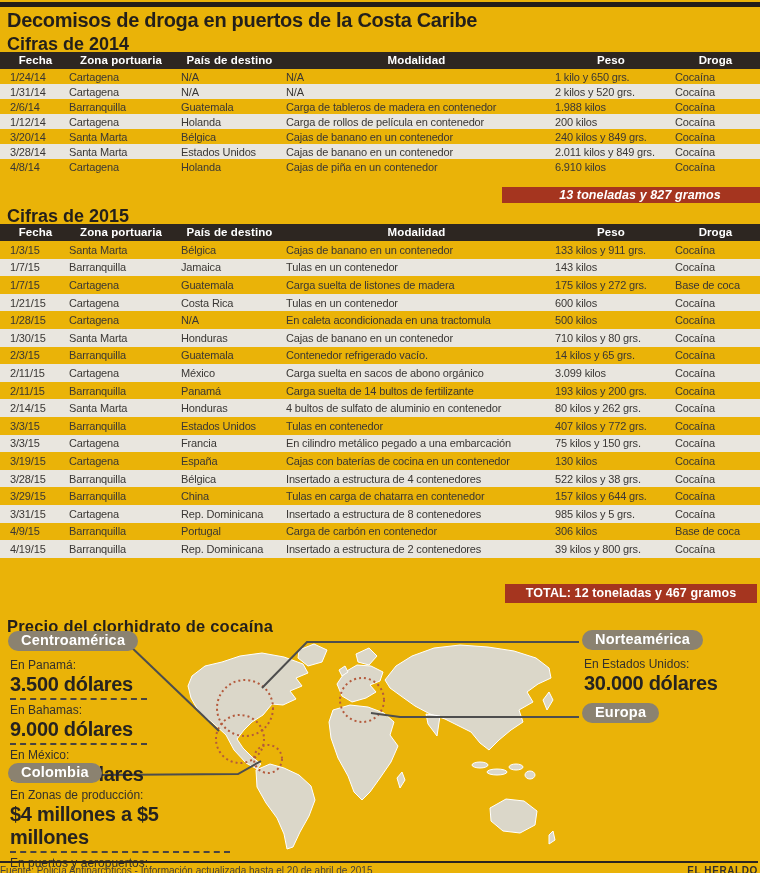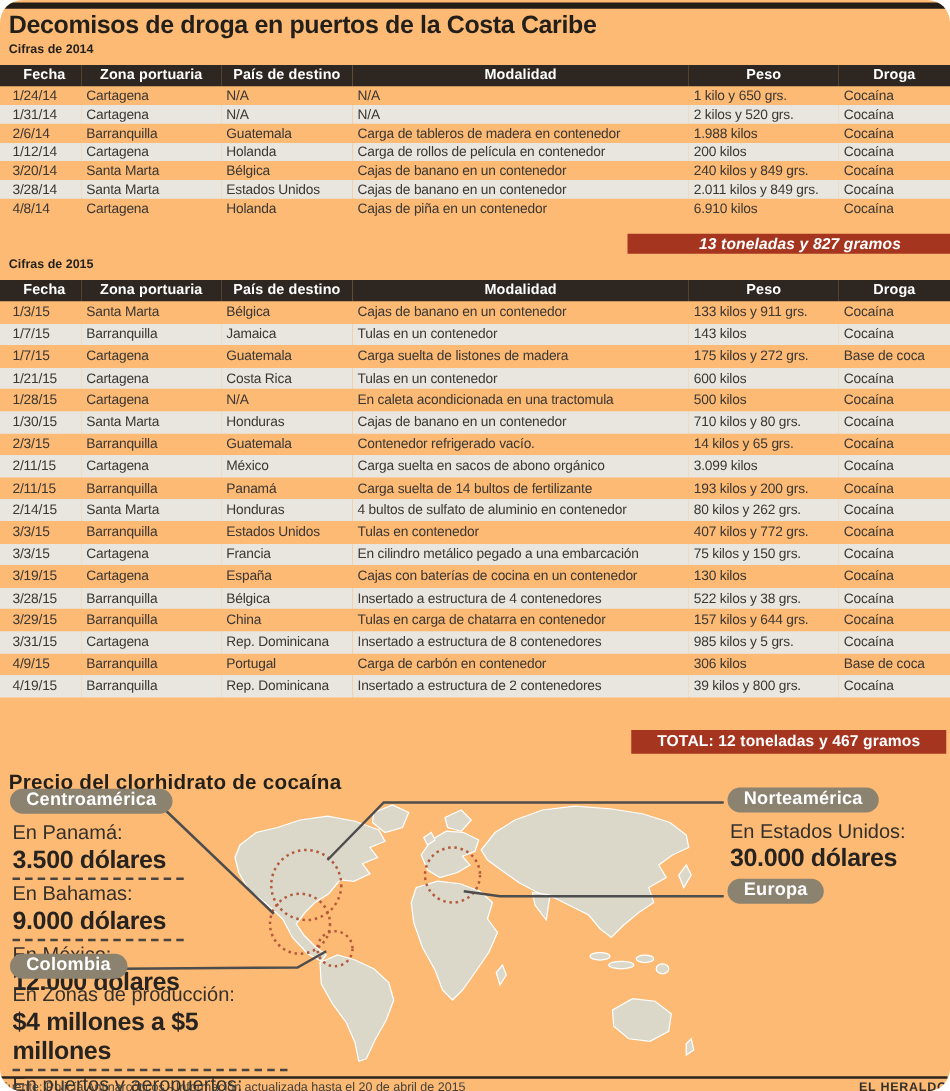--- a/index.html
+++ b/index.html
@@ -1,22 +1,22 @@
 <!DOCTYPE html>
 <html><head>
 <meta charset="utf-8">
 <style>
   * { margin:0; padding:0; box-sizing:border-box; }
   html,body { background:#ffffff; }
   body { font-family:"Liberation Sans", sans-serif; }
-  #page { position:relative; width:760px; height:873px; background:#fdba74; overflow:hidden; margin:0 auto;border-radius:18px; }
+  #page { position:relative; width:760px; height:873px; background:#eab308; overflow:hidden; margin:0 auto; }
 
   .topbar { position:absolute; top:2px; left:0; width:760px; height:5px; background:#231d18; }
   .main-title { position:absolute; top:9px; left:7px; font-size:20px; font-weight:bold; color:#231f1b; letter-spacing:-0.3px; }
-  .section-title { position:absolute; left:7px; font-size:10px; font-weight:bold; color:#231f1b; }
+  .section-title { position:absolute; left:7px; font-size:18px; font-weight:bold; color:#231f1b; }
   .st-2014 { top:34px; }
   .st-2015 { top:206px; }
   .map-title { position:absolute; top:617px; left:7px; font-size:16.5px; font-weight:bold; color:#231f1b; letter-spacing:0.2px; }
 
   table.datatable { position:absolute; left:0; width:760px; border-collapse:collapse; table-layout:fixed; }
   .tbl-2014 { top:52px; }
   .tbl-2015 { top:224px; }
   .datatable th { background:#2d2621; color:#ffffff; text-align:center; font-size:11.5px; font-weight:bold; padding:2px 4px 3px 4px; letter-spacing:0.1px; }
   .datatable td { font-size:11px; color:#3a3734; padding:2px 4px; white-space:nowrap; overflow:hidden; letter-spacing:-0.15px; }
   .tbl-2014 td { padding:1.5px 4px; }
@@ -40,21 +40,21 @@
   .pill-centro { top:631px; left:8px; }
   .pill-norte { top:630px; left:582px; }
   .pill-europa { top:703px; left:582px; }
   .pill-colombia { top:763px; left:8px; }
 
   .price-block { position:absolute; }
   .pb-centro { top:655px; left:10px; width:180px; }
   .pb-norte { top:654px; left:584px; width:170px; }
   .pb-europa { top:730px; left:584px; width:170px; }
   .pb-colombia { top:785px; left:10px; width:220px; }
-  .place { display:block; font-size:16px; color:#33302c; margin-top:3px; }
+  .place { display:block; font-size:12px; color:#33302c; margin-top:3px; }
   .price { display:inline-block; font-size:20px; font-weight:bold; color:#262320; letter-spacing:-0.3px; margin-top:1px; }
   .dashed { border-bottom:2px dashed #494440; padding-bottom:2px; padding-right:14px; }
   .price-note { display:block; font-size:12.5px; color:#33302c; margin-top:2px; }
 
   .footer { position:absolute; top:861px; left:0; width:758px; border-top:2px solid #2b2520; padding-top:2px; display:flex; justify-content:space-between; }
   .footer .source { font-size:10px; color:#44403c; }
   .footer .brand { font-size:10px; font-weight:bold; color:#33302c; letter-spacing:0.6px; }
 </style>
 </head>
 <body>

